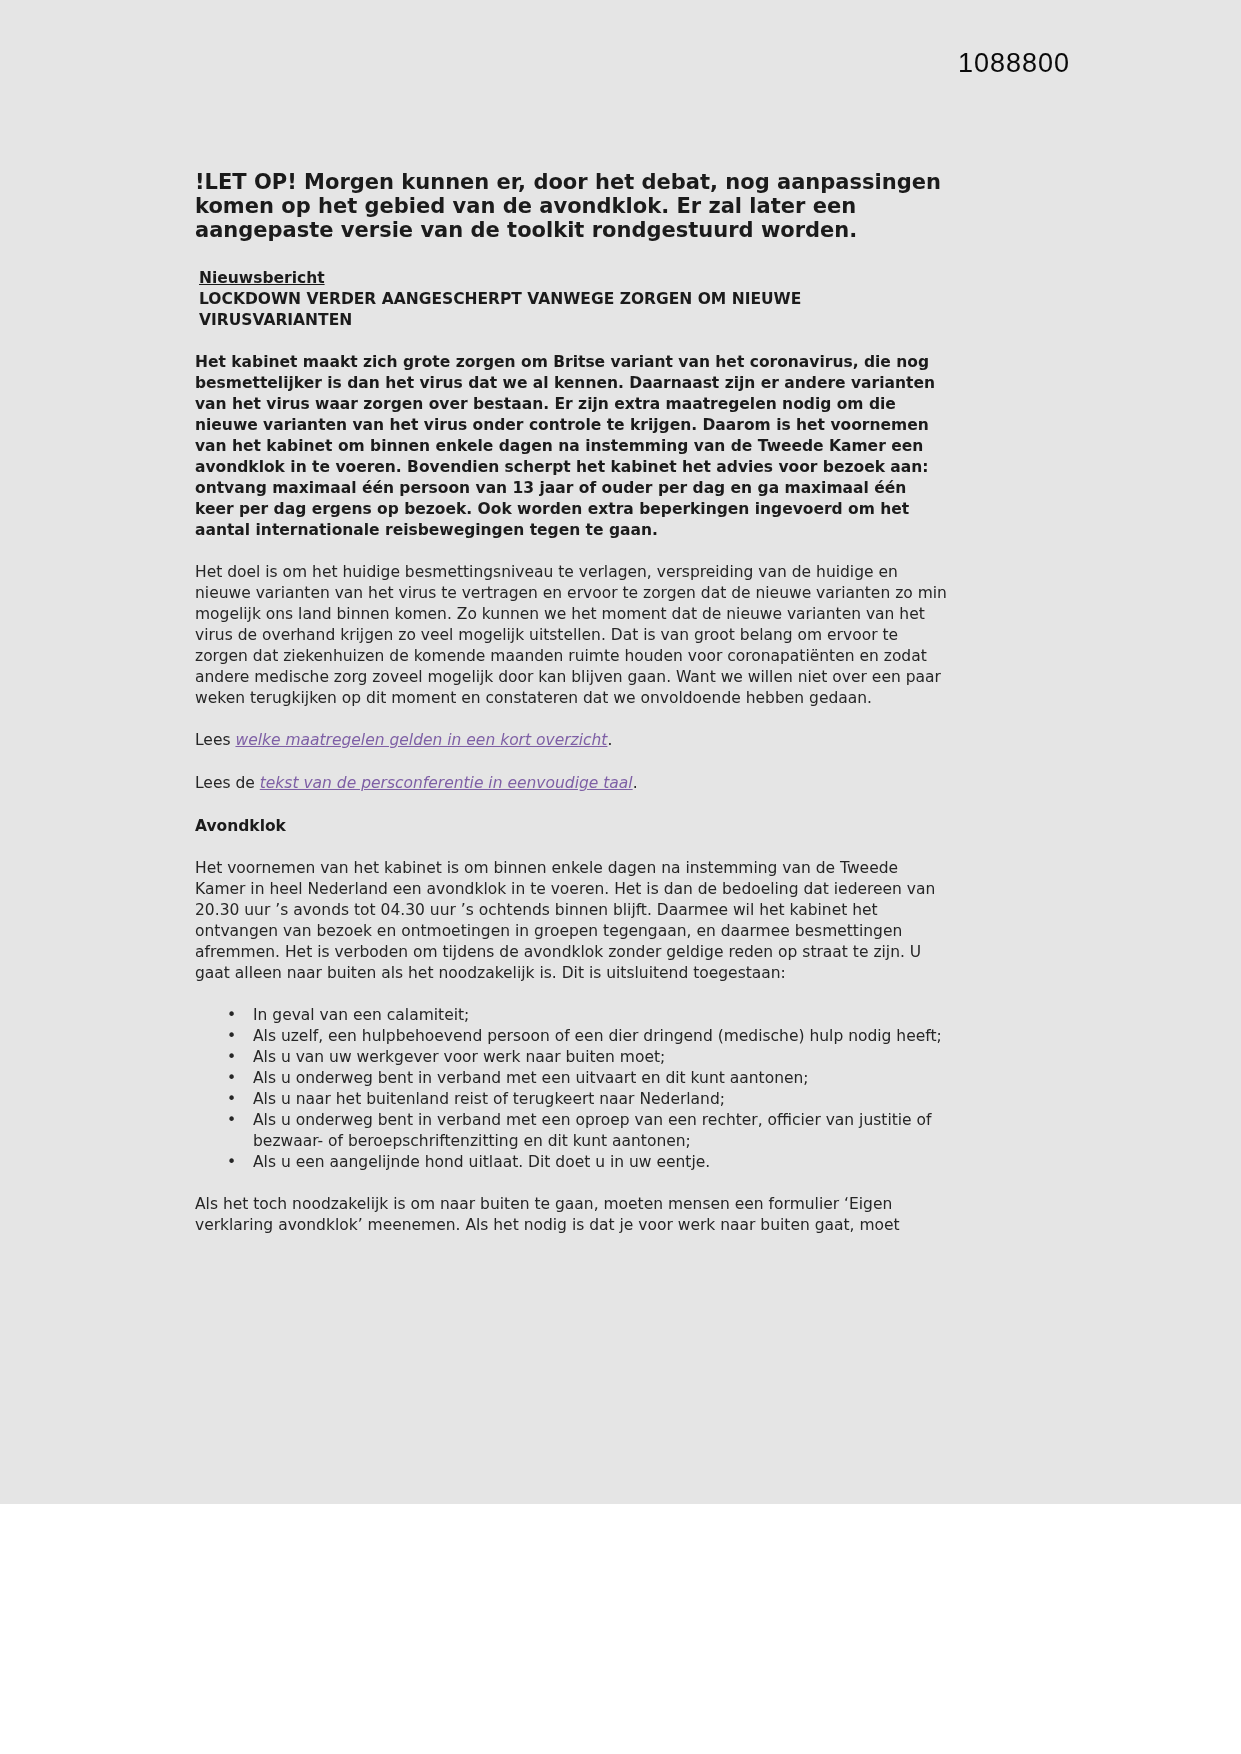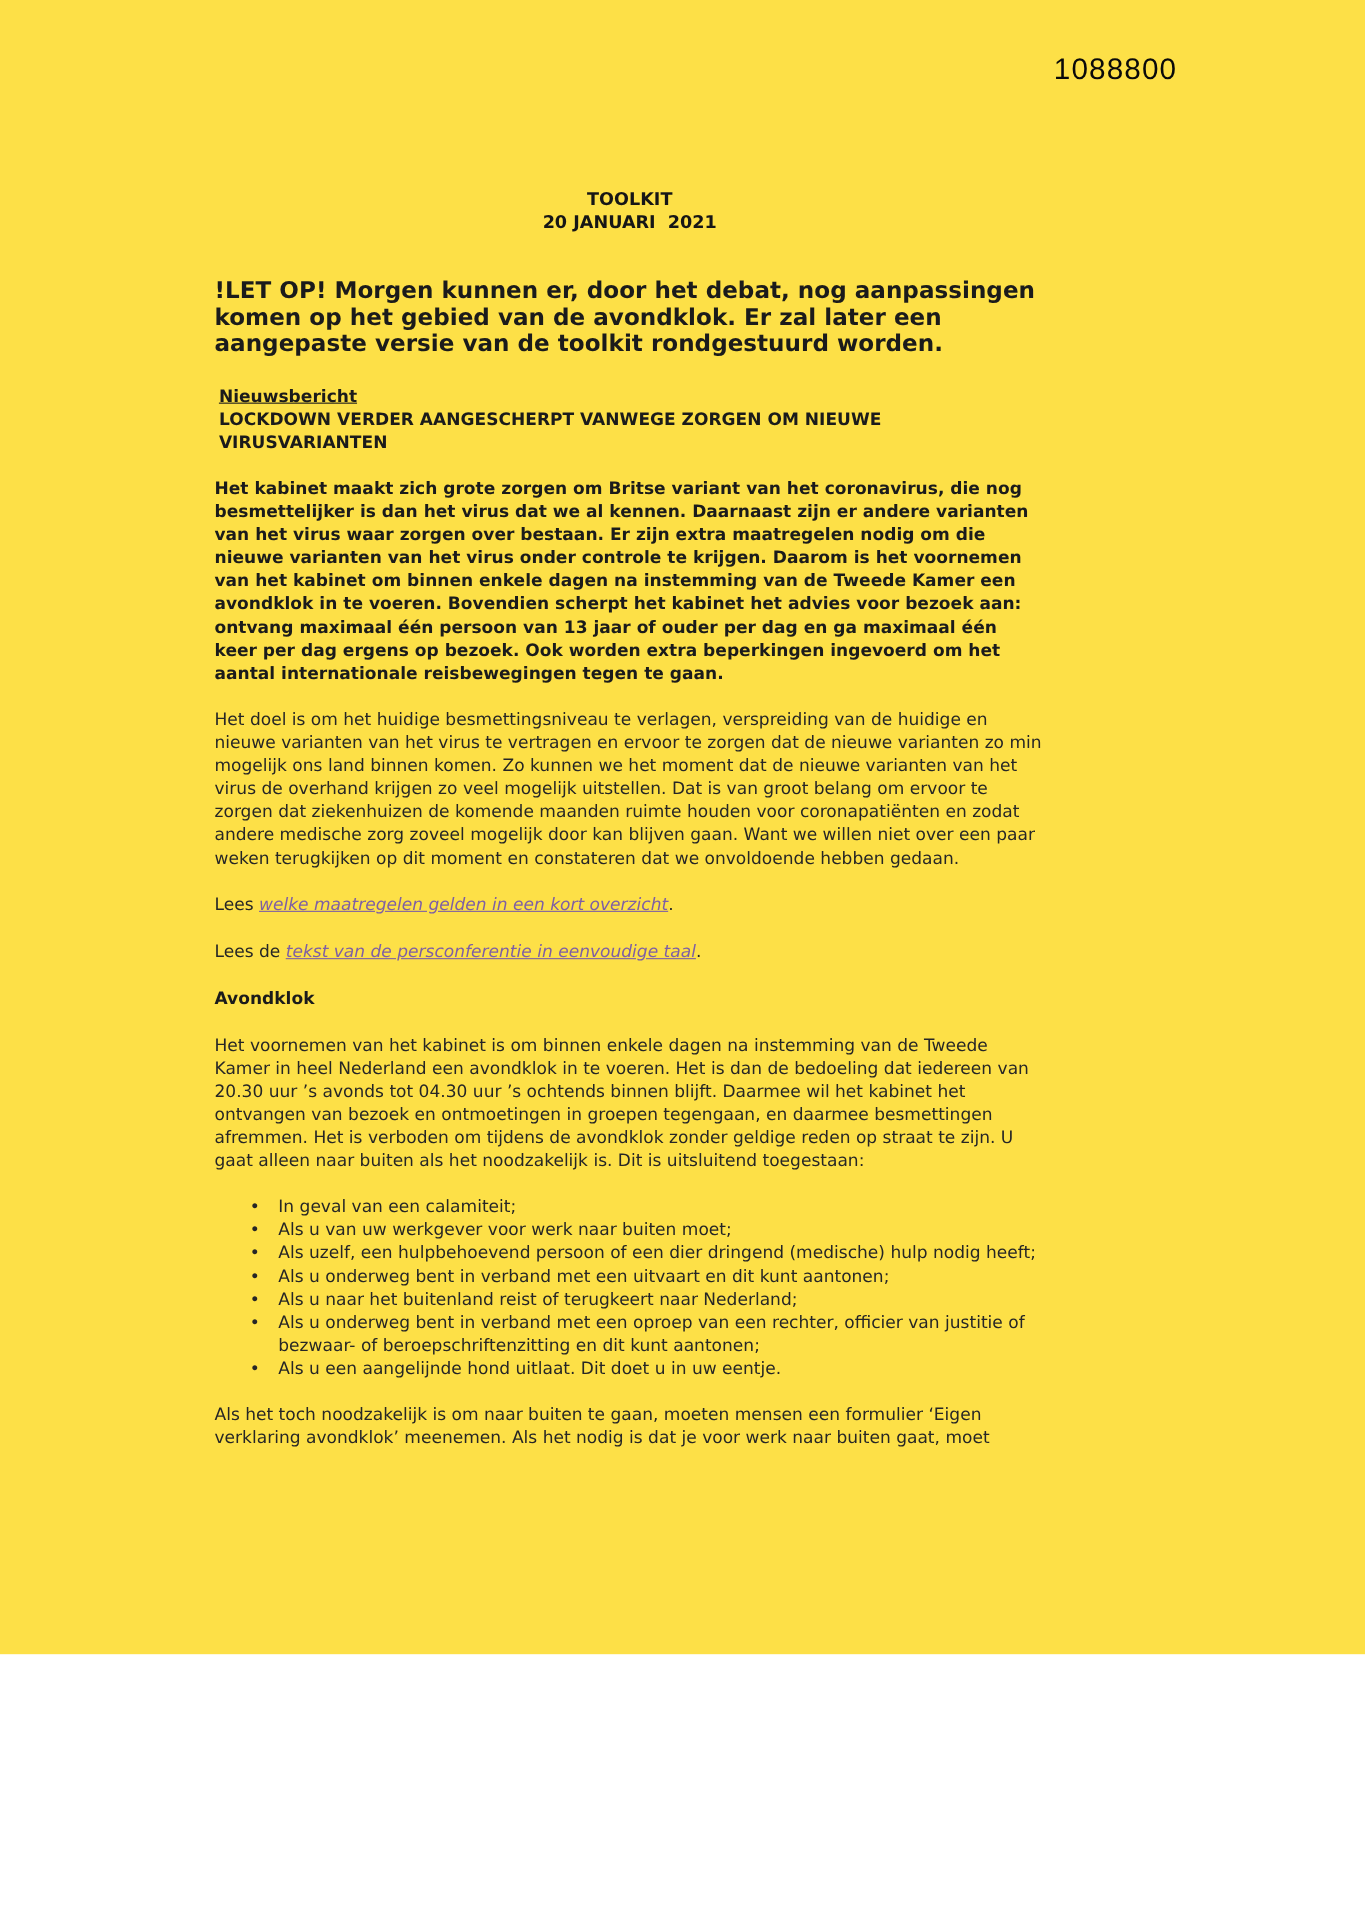--- a/index.html
+++ b/index.html
@@ -4,21 +4,21 @@
 <style>
   html, body {
     margin: 0;
     padding: 0;
     background: #ffffff;
   }
   .sheet {
     position: relative;
     width: 1241px;
     height: 1504px;
-    background: #fde047;
+    background: #e5e5e5;
     overflow: hidden;
     font-family: "DejaVu Sans", sans-serif;
     color: var(--text_primary, #262626);
   }
   .doc-number {
     position: absolute;
     top: 48px;
     left: 958px;
     font-family: "Liberation Sans", sans-serif;
     font-size: 27px;
@@ -93,24 +93,20 @@
 </style>
 </head>
 <body>
 
 <div class="sheet">
 
   <div class="doc-number">1088800</div>
 
   <div class="content">
 
-    <div class="title-block">
-      <div class="doc-title">TOOLKIT</div>
-      <div class="doc-date">20 JANUARI  2021</div>
-    </div>
 
     <p class="notice">!LET OP! Morgen kunnen er, door het debat, nog aanpassingen komen op het gebied van de avondklok. Er zal later een aangepaste versie van de toolkit rondgestuurd worden.</p>
 
     <div class="news-head">
       <div class="news-label">Nieuwsbericht</div>
       <div class="news-headline">LOCKDOWN VERDER AANGESCHERPT VANWEGE ZORGEN OM NIEUWE VIRUSVARIANTEN</div>
     </div>
 
     <p class="bold">Het kabinet maakt zich grote zorgen om Britse variant van het coronavirus, die nog besmettelijker is dan het virus dat we al kennen. Daarnaast zijn er andere varianten van het virus waar zorgen over bestaan. Er zijn extra maatregelen nodig om die nieuwe varianten van het virus onder controle te krijgen. Daarom is het voornemen van het kabinet om binnen enkele dagen na instemming van de Tweede Kamer een avondklok in te voeren. Bovendien scherpt het kabinet het advies voor bezoek aan: ontvang maximaal één persoon van 13 jaar of ouder per dag en ga maximaal één keer per dag ergens op bezoek. Ook worden extra beperkingen ingevoerd om het aantal internationale reisbewegingen tegen te gaan.</p>
 
@@ -119,22 +115,22 @@
     <p class="link-line"><span>Lees </span><a href="#" class="doclink">welke maatregelen gelden in een kort overzicht</a><span>.</span></p>
 
     <p class="link-line"><span>Lees de </span><a href="#" class="doclink">tekst van de persconferentie in eenvoudige taal</a><span>.</span></p>
 
     <h2 class="section-heading">Avondklok</h2>
 
     <p>Het voornemen van het kabinet is om binnen enkele dagen na instemming van de Tweede Kamer in heel Nederland een avondklok in te voeren. Het is dan de bedoeling dat iedereen van 20.30 uur ’s avonds tot 04.30 uur ’s ochtends binnen blijft. Daarmee wil het kabinet het ontvangen van bezoek en ontmoetingen in groepen tegengaan, en daarmee besmettingen afremmen. Het is verboden om tijdens de avondklok zonder geldige reden op straat te zijn. U gaat alleen naar buiten als het noodzakelijk is. Dit is uitsluitend toegestaan:</p>
 
     <ul class="bullets">
       <li>In geval van een calamiteit;</li>
+      <li>Als uzelf, een hulpbehoevend persoon of een dier dringend (medische) hulp nodig heeft;</li>
       <li>Als u van uw werkgever voor werk naar buiten moet;</li>
-      <li>Als uzelf, een hulpbehoevend persoon of een dier dringend (medische) hulp nodig heeft;</li>
       <li>Als u onderweg bent in verband met een uitvaart en dit kunt aantonen;</li>
       <li>Als u naar het buitenland reist of terugkeert naar Nederland;</li>
       <li>Als u onderweg bent in verband met een oproep van een rechter, officier van justitie of bezwaar- of beroepschriftenzitting en dit kunt aantonen;</li>
       <li>Als u een aangelijnde hond uitlaat. Dit doet u in uw eentje.</li>
     </ul>
 
     <p>Als het toch noodzakelijk is om naar buiten te gaan, moeten mensen een formulier ‘Eigen verklaring avondklok’ meenemen. Als het nodig is dat je voor werk naar buiten gaat, moet</p>
 
   </div>
 </div>

